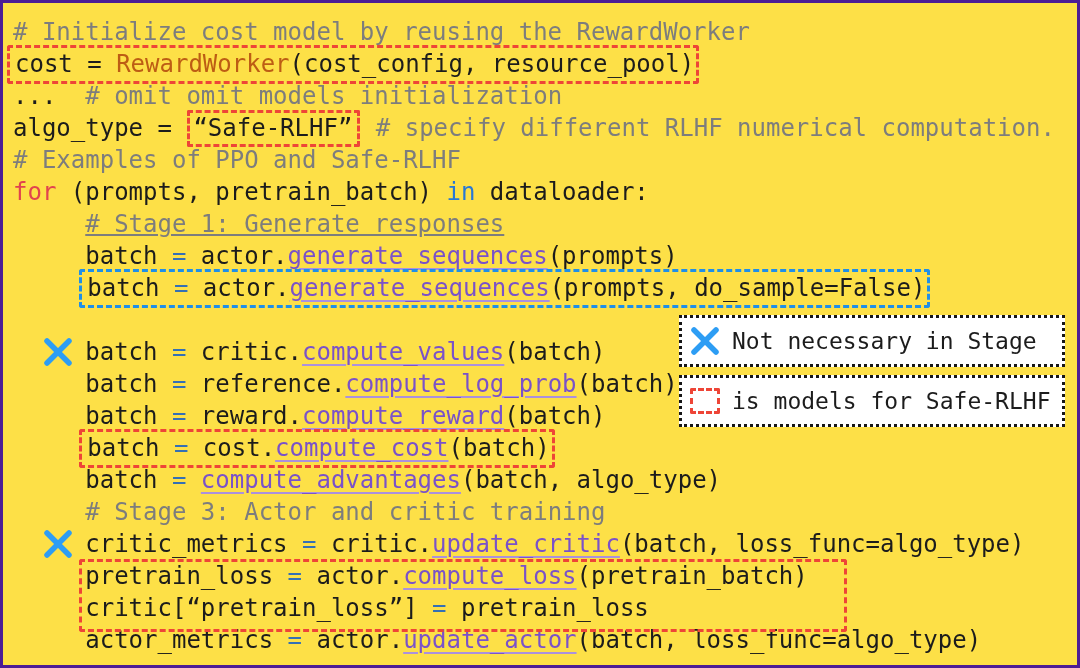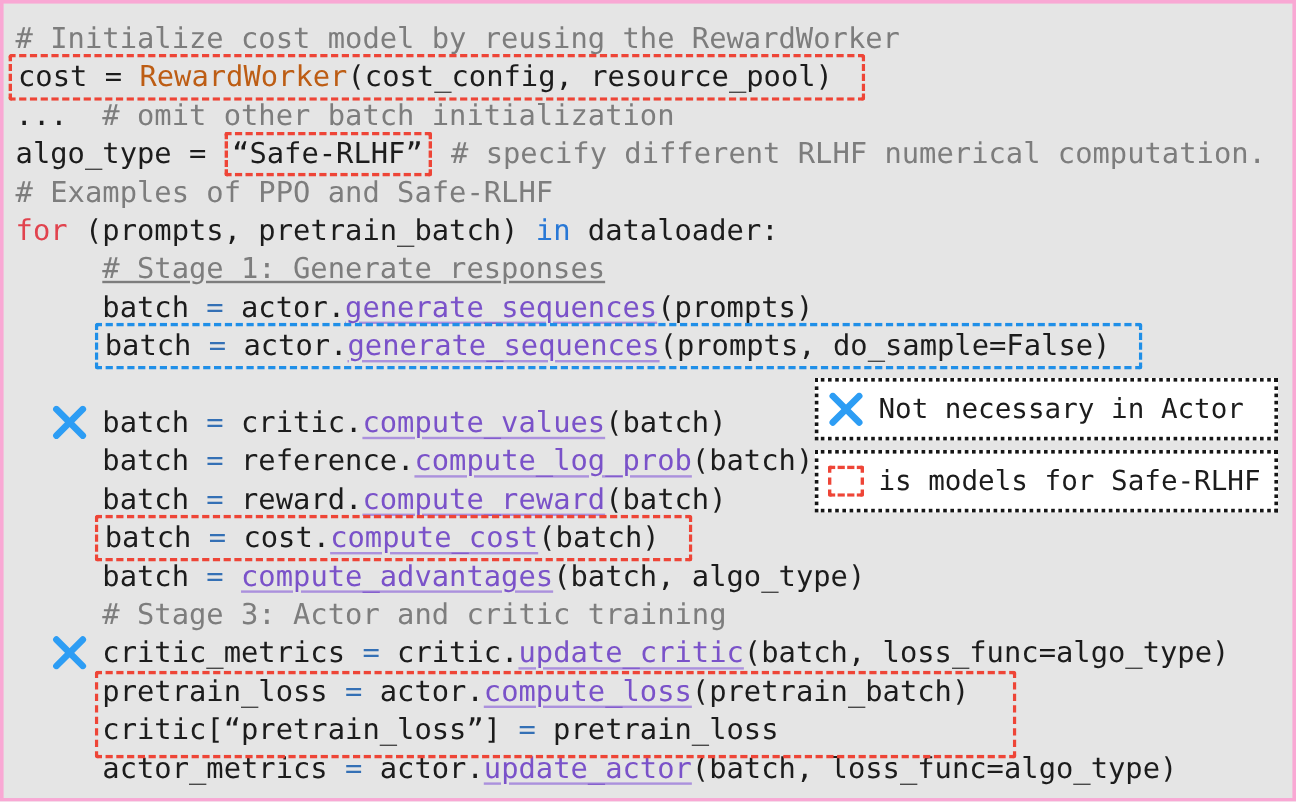--- a/index.html
+++ b/index.html
@@ -1,29 +1,29 @@
 <!DOCTYPE html>
 <html><head>
 <meta charset="utf-8">
 <style>
   html,body{margin:0;padding:0;background:#ffffff;}
   .frame{
-    position:relative;width:1074px;height:662px;border:3px solid #f9a8d4;
-    background:#e5e5e5;overflow:hidden;
+    position:relative;width:1074px;height:662px;border:3px solid #4c1d95;
+    background:#fde047;overflow:hidden;
     font-family:"DejaVu Sans Mono","Liberation Mono",monospace;
   }
   #code{
     position:absolute;left:0;top:0;width:100%;height:100%;
     padding:13px 0 0 10px;box-sizing:border-box;
     font-size:24px;line-height:32px;
   }
   .line{white-space:pre;height:32px;position:relative;}
   .tk{display:inline;}
   .tk-fn{text-decoration:underline;text-decoration-thickness:2px;text-underline-offset:4px;}
-  .linebox{border:3px dashed;border-radius:3px;padding:2px 24px 3px 5px;margin-left:-6px;}
+  .linebox{border:3px dashed;border-radius:3px;padding:2px 2px 3px 5px;margin-left:-6px;}
   .inlinebox{border:3px dashed;border-radius:2px;padding:1px 5px 2px 3px;margin:0 1px;}
   .xmark{position:absolute;left:30px;top:2px;width:30px;height:28px;}
   .groupbox{
     position:absolute;left:76px;top:556px;width:762px;height:67px;
     border:3px dashed;border-radius:3px;pointer-events:none;z-index:3;
   }
   .legend{
     position:absolute;left:676px;top:312px;width:386px;
     display:flex;flex-direction:column;gap:8px;
     font-size:23px;z-index:5;
@@ -34,21 +34,21 @@
   .legend-x{width:30px;height:28px;flex:none;}
 </style>
 </head>
 <body>
 
 <div class="frame">
 
   <div id="code">
       <div class="line"><span class="tk" style="color: rgb(125, 125, 125);"># Initialize cost model by reusing the RewardWorker</span></div>
       <div class="line"><span class="linebox" style="border-color: rgb(238, 69, 55);"><span class="tk" style="color: rgb(28, 28, 28);">cost = </span><span class="tk" style="color: rgb(189, 93, 20);">RewardWorker</span><span class="tk" style="color: rgb(28, 28, 28);">(cost_config, resource_pool)</span></span></div>
-      <div class="line"><span class="tk" style="color: rgb(28, 28, 28);">...  </span><span class="tk" style="color: rgb(125, 125, 125);"># omit other batch initialization</span></div>
+      <div class="line"><span class="tk" style="color: rgb(28, 28, 28);">...  </span><span class="tk" style="color: rgb(125, 125, 125);"># omit omit models initialization</span></div>
       <div class="line"><span class="tk" style="color: rgb(28, 28, 28);">algo_type = </span><span class="inlinebox" style="border-color: rgb(238, 69, 55);"><span class="tk" style="color: rgb(28, 28, 28);">“Safe-RLHF”</span></span><span class="tk" style="color: rgb(28, 28, 28);"> </span><span class="tk" style="color: rgb(125, 125, 125);"># specify different RLHF numerical computation.</span></div>
       <div class="line"><span class="tk" style="color: rgb(125, 125, 125);"># Examples of PPO and Safe-RLHF</span></div>
       <div class="line"><span class="tk" style="color: rgb(225, 67, 78);">for</span><span class="tk" style="color: rgb(28, 28, 28);"> (prompts, pretrain_batch) </span><span class="tk" style="color: rgb(40, 120, 214);">in</span><span class="tk" style="color: rgb(28, 28, 28);"> dataloader:</span></div>
       <div class="line"><span>     </span><span class="tk" style="color: rgb(125, 125, 125); text-decoration: underline;"># Stage 1: Generate responses</span></div>
       <div class="line"><span>     </span><span class="tk" style="color: rgb(28, 28, 28);">batch </span><span class="tk" style="color: rgb(52, 112, 181);">=</span><span class="tk" style="color: rgb(28, 28, 28);"> actor.</span><span class="tk tk-fn" style="color: rgb(122, 82, 201); text-decoration-color: rgb(171, 145, 221);">generate_sequences</span><span class="tk" style="color: rgb(28, 28, 28);">(prompts)</span></div>
       <div class="line"><span>     </span><span class="linebox" style="border-color: rgb(31, 143, 232);"><span class="tk" style="color: rgb(28, 28, 28);">batch </span><span class="tk" style="color: rgb(52, 112, 181);">=</span><span class="tk" style="color: rgb(28, 28, 28);"> actor.</span><span class="tk tk-fn" style="color: rgb(122, 82, 201); text-decoration-color: rgb(171, 145, 221);">generate_sequences</span><span class="tk" style="color: rgb(28, 28, 28);">(prompts, do_sample=False)</span></span></div>
       <div class="line"><span>     </span></div>
       <div class="line"><svg viewBox="0 0 30 28" class="xmark">
           <line x1="4" y1="3" x2="26" y2="25" stroke="#2d9df4" stroke-width="5.5" stroke-linecap="round"></line>
           <line x1="26" y1="3" x2="4" y2="25" stroke="#2d9df4" stroke-width="5.5" stroke-linecap="round"></line>
@@ -69,21 +69,21 @@
 
   <div class="groupbox" style="border-color: rgb(238, 69, 55);"></div>
 
   <div class="legend">
     <div class="legend-box" style="border-color: rgb(22, 22, 22);">
       <div class="legend-row">
         <svg class="legend-x" viewBox="0 0 30 28">
           <line x1="4" y1="3" x2="26" y2="25" stroke-width="5.5" stroke-linecap="round" stroke="#2d9df4"></line>
           <line x1="26" y1="3" x2="4" y2="25" stroke-width="5.5" stroke-linecap="round" stroke="#2d9df4"></line>
         </svg>
-        <span style="color: rgb(28, 28, 28);">Not necessary in Actor</span>
+        <span style="color: rgb(28, 28, 28);">Not necessary in Stage</span>
       </div>
     </div>
     <div class="legend-box" style="border-color: rgb(22, 22, 22);">
       <div class="legend-row">
         <span class="mini-box" style="border-color: rgb(238, 69, 55);"></span>
         <span style="color: rgb(28, 28, 28);">is models for Safe-RLHF</span>
       </div>
     </div>
   </div>
 

